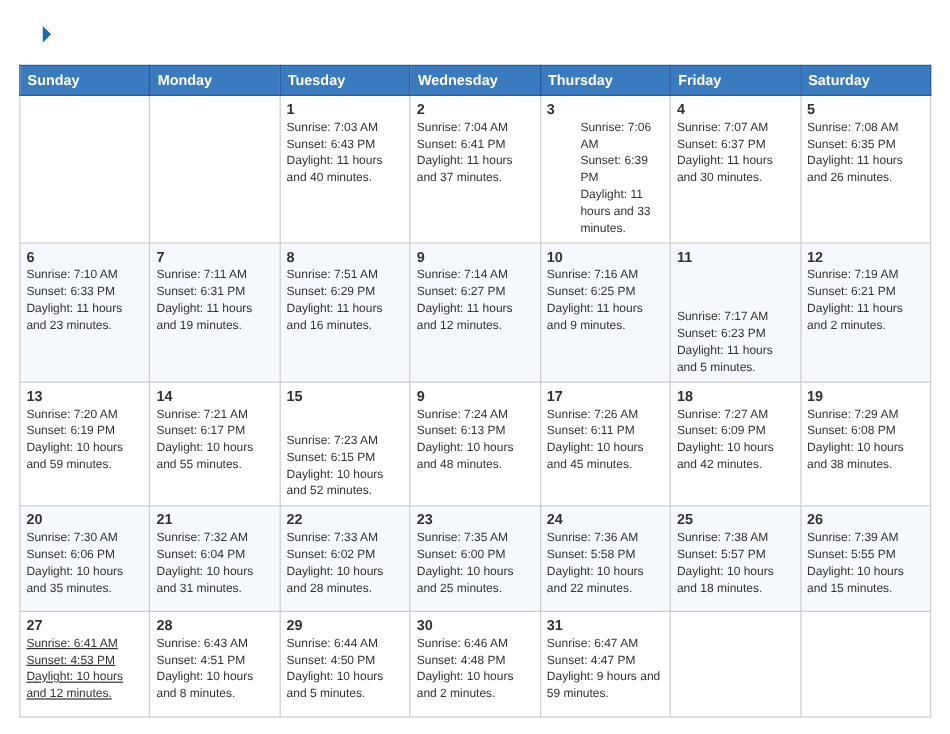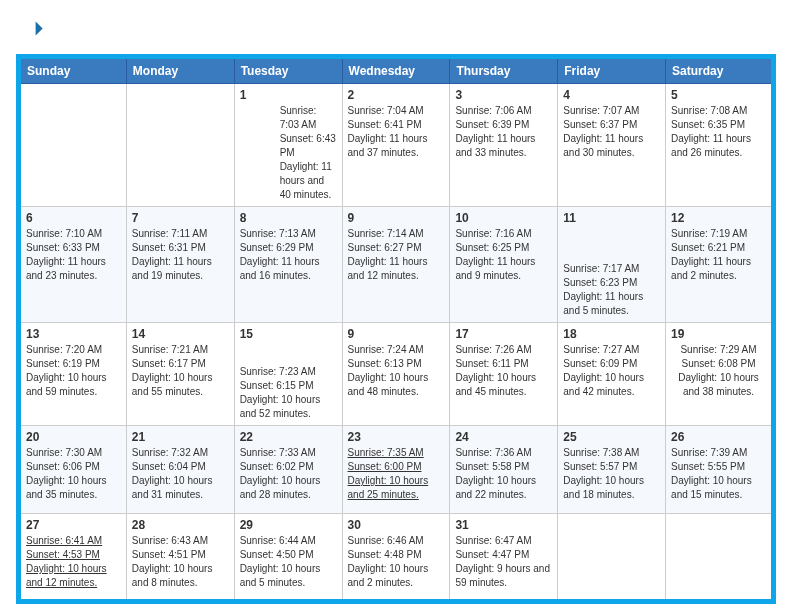--- a/index.html
+++ b/index.html
@@ -42,21 +42,21 @@
       font-weight: bold;
       color: #333;
     }
     .subtitle {
       font-size: 16px;
       color: #555;
     }
     .calendar {
       width: 100%;
       border-collapse: collapse;
-      border: 5px solid #0ea5e9;
+      border: 1px solid #0ea5e9;
     }
     .calendar th {
       background-color: #3a7abf;
       color: #fff;
       font-size: 12px;
       font-weight: bold;
       padding: 5px 6px;
       text-align: left;
       border: 1px solid #2a5a9f;
     }
@@ -118,33 +118,33 @@
         <th>Friday</th>
         <th>Saturday</th>
       </tr>
   </thead>
   <tbody id="calendar-body">
   <tr>
         <td class="empty-cell"></td>
         <td class="empty-cell"></td>
         <td>
           <span class="day-number">1</span>
-          <div class="day-info" style="white-space: pre-line; margin-left: 40px;">Sunrise: 7:03 AM
+          <div class="day-info" style="white-space: pre-line;">Sunrise: 7:03 AM
 Sunset: 6:43 PM
 Daylight: 11 hours and 40 minutes.</div>
         </td>
         <td>
           <span class="day-number">2</span>
           <div class="day-info" style="white-space: pre-line;">Sunrise: 7:04 AM
 Sunset: 6:41 PM
 Daylight: 11 hours and 37 minutes.</div>
         </td>
         <td>
           <span class="day-number">3</span>
-          <div class="day-info" style="white-space: pre-line;">Sunrise: 7:06 AM
+          <div class="day-info" style="white-space: pre-line; margin-left: 28px;">Sunrise: 7:06 AM
 Sunset: 6:39 PM
 Daylight: 11 hours and 33 minutes.</div>
         </td>
         <td>
           <span class="day-number">4</span>
           <div class="day-info" style="white-space: pre-line;">Sunrise: 7:07 AM
 Sunset: 6:37 PM
 Daylight: 11 hours and 30 minutes.</div>
         </td>
         <td>
@@ -162,21 +162,21 @@
 Daylight: 11 hours and 23 minutes.</div>
         </td>
         <td>
           <span class="day-number">7</span>
           <div class="day-info" style="white-space: pre-line;">Sunrise: 7:11 AM
 Sunset: 6:31 PM
 Daylight: 11 hours and 19 minutes.</div>
         </td>
         <td>
           <span class="day-number">8</span>
-          <div class="day-info" style="white-space: pre-line;">Sunrise: 7:13 AM
+          <div class="day-info" style="white-space: pre-line;">Sunrise: 7:51 AM
 Sunset: 6:29 PM
 Daylight: 11 hours and 16 minutes.</div>
         </td>
         <td>
           <span class="day-number">9</span>
           <div class="day-info" style="white-space: pre-line;">Sunrise: 7:14 AM
 Sunset: 6:27 PM
 Daylight: 11 hours and 12 minutes.</div>
         </td>
         <td>
@@ -230,21 +230,21 @@
 Daylight: 10 hours and 45 minutes.</div>
         </td>
         <td>
           <span class="day-number">18</span>
           <div class="day-info" style="white-space: pre-line;">Sunrise: 7:27 AM
 Sunset: 6:09 PM
 Daylight: 10 hours and 42 minutes.</div>
         </td>
         <td>
           <span class="day-number">19</span>
-          <div class="day-info" style="white-space: pre-line; text-align: center;">Sunrise: 7:29 AM
+          <div class="day-info" style="white-space: pre-line;">Sunrise: 7:29 AM
 Sunset: 6:08 PM
 Daylight: 10 hours and 38 minutes.</div>
         </td>
       </tr>
       <tr>
         <td>
           <span class="day-number">20</span>
           <div class="day-info" style="white-space: pre-line;">Sunrise: 7:30 AM
 Sunset: 6:06 PM
 Daylight: 10 hours and 35 minutes.</div>
@@ -256,21 +256,21 @@
 Daylight: 10 hours and 31 minutes.</div>
         </td>
         <td>
           <span class="day-number">22</span>
           <div class="day-info" style="white-space: pre-line;">Sunrise: 7:33 AM
 Sunset: 6:02 PM
 Daylight: 10 hours and 28 minutes.</div>
         </td>
         <td>
           <span class="day-number">23</span>
-          <div class="day-info" style="white-space: pre-line; text-decoration: underline;">Sunrise: 7:35 AM
+          <div class="day-info" style="white-space: pre-line;">Sunrise: 7:35 AM
 Sunset: 6:00 PM
 Daylight: 10 hours and 25 minutes.</div>
         </td>
         <td>
           <span class="day-number">24</span>
           <div class="day-info" style="white-space: pre-line;">Sunrise: 7:36 AM
 Sunset: 5:58 PM
 Daylight: 10 hours and 22 minutes.</div>
         </td>
         <td>

